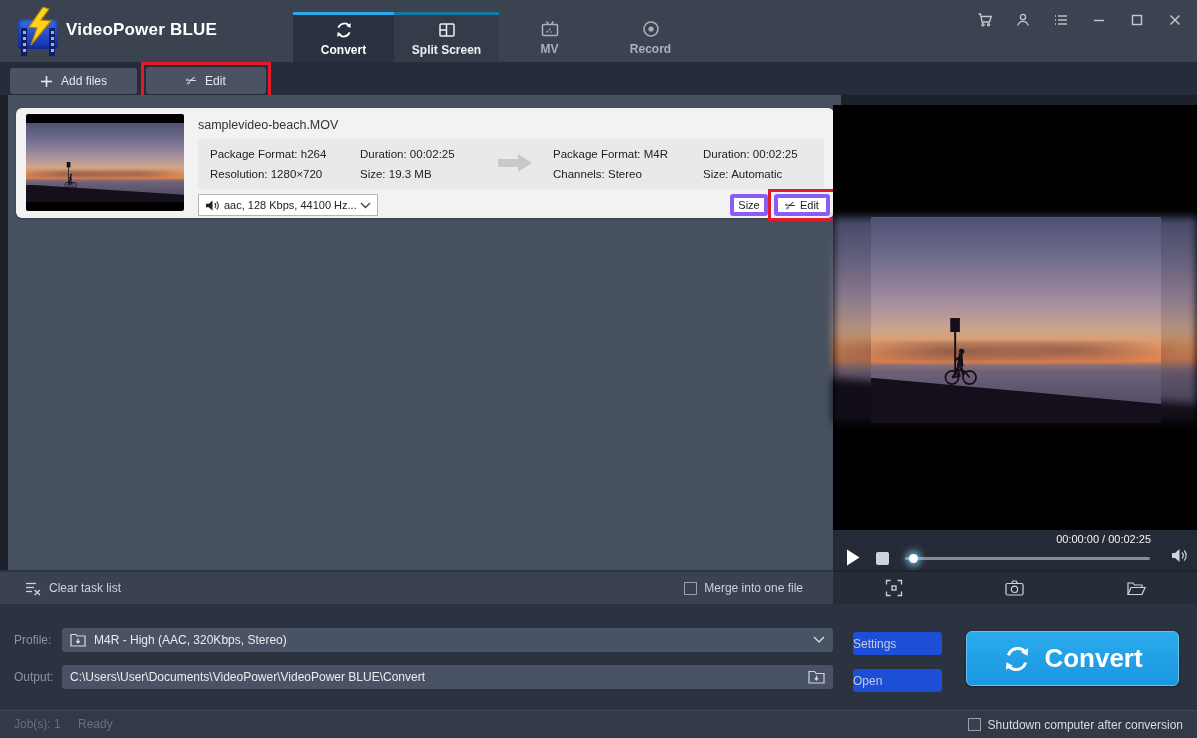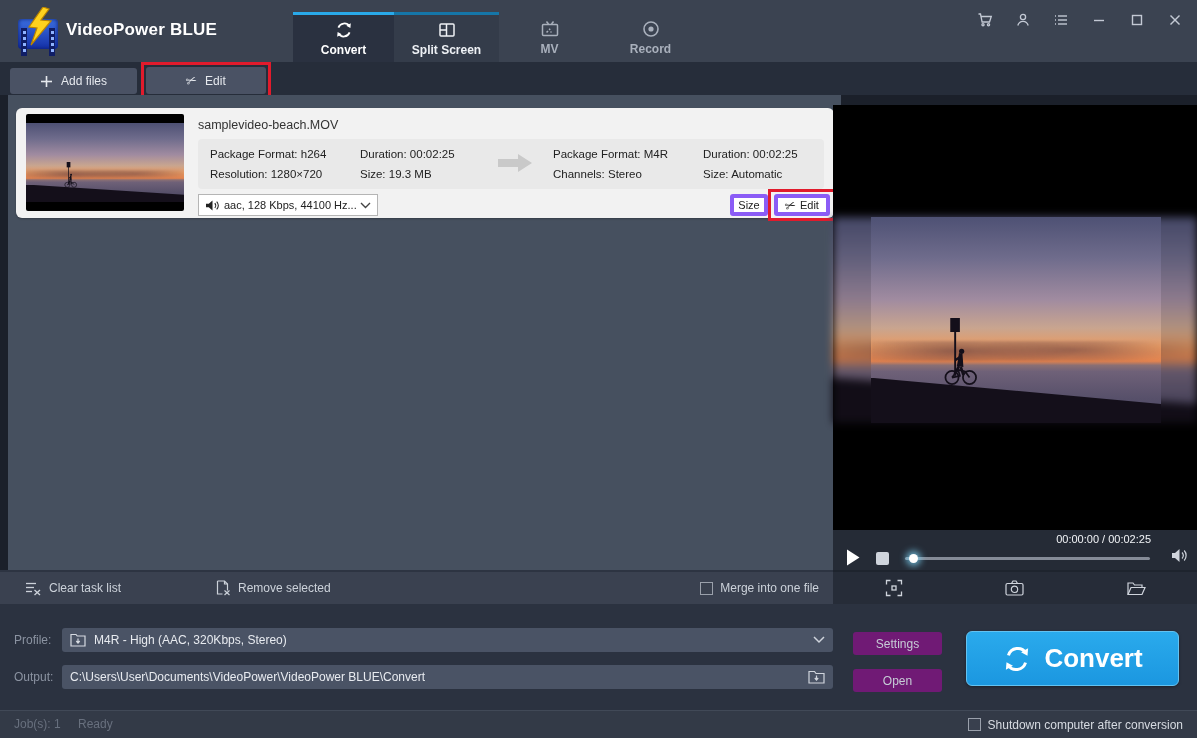--- a/index.html
+++ b/index.html
@@ -85,36 +85,36 @@
   #seek{left:72px;top:27px;width:245px;height:3px;background:#858b97;border-radius:2px;cursor:pointer;}
   #knob{position:absolute;left:4px;top:-3px;width:9px;height:9px;border-radius:50%;background:#ffffff;
         box-shadow:0 0 7px 3px rgba(130,220,255,.75);}
   #volbtn{right:8px;top:18px;cursor:pointer;}
 
   
   #taskbar{left:0;top:570px;width:833px;height:34px;background:#3a4150;border-top:2px solid #2d3442;box-sizing:border-box;}
   .tact{position:absolute;top:0;height:32px;display:flex;align-items:center;gap:7px;font-size:12px;color:#ccd2da;cursor:pointer;}
   #clearbtn{left:25px;}
   #removebtn{left:215px;}
-  #mergewrap{right:14px;margin-left:44px;}
+  #mergewrap{right:30px;margin-left:44px;}
   .cbx{width:13px;height:13px;border:1px solid #9aa0ab;background:#39404e;box-sizing:border-box;}
   #previconbar{left:833px;top:570px;width:364px;height:34px;background:#262c38;border-top:2px solid #1e242e;box-sizing:border-box;
                display:flex;align-items:center;justify-content:space-around;}
   .pibtn{width:40px;height:30px;display:flex;align-items:center;justify-content:center;cursor:pointer;}
 
   
   #outpanel{left:0;top:604px;width:1197px;height:106px;background:#2b3240;}
   .flabel{position:absolute;left:14px;font-size:12px;color:#8b93a1;}
   .ffield{position:absolute;left:62px;width:771px;height:24px;background:#4a5365;border-radius:3px;
           display:flex;align-items:center;gap:8px;padding:0 8px;box-sizing:border-box;font-size:12px;color:#e8ebf0;cursor:pointer;}
   .ffield .grow{flex:1;overflow:hidden;white-space:nowrap;}
   #profilerow{top:24px;}
   #outputrow{top:61px;}
-  .sbtn{position:absolute;left:853px;width:89px;height:23px;background:#701a75;border-radius:3px;
-        display:flex;align-items:center;justify-content:center;font-size:12px;color:#c6ccd6;cursor:pointer;}
+  .sbtn{position:absolute;left:853px;width:89px;height:23px;background:#1d4ed8;border-radius:3px;
+        display:flex;align-items:center;justify-content:flex-start;font-size:12px;color:#c6ccd6;cursor:pointer;}
   #convertbtn{left:966px;top:27px;width:211px;height:53px;background:linear-gradient(180deg,#2aaaec,#1b97e0);
               border:1px solid #63c2f1;border-radius:6px;display:flex;align-items:center;justify-content:center;gap:12px;
               color:#ffffff;font-size:26px;font-weight:bold;cursor:pointer;box-shadow:0 1px 3px rgba(0,0,0,.35);}
 
   
   #statusbar{left:0;top:710px;width:1197px;height:28px;background:#333a47;border-top:1px solid #414957;box-sizing:border-box;}
   #jobs{left:14px;top:6px;font-size:12px;color:#68707e;}
   #ready{left:78px;top:6px;font-size:12px;color:#68707e;}
   #shutwrap{right:14px;top:0;height:27px;display:flex;align-items:center;gap:7px;font-size:12px;color:#d7dbe2;}
 </style>
@@ -350,30 +350,20 @@
     <div id="clearbtn" class="tact">
       <svg width="17" height="15" viewBox="0 0 17 15" stroke="#ccd2da" stroke-width="1.3" fill="none">
         <line x1="1" y1="2.5" x2="11" y2="2.5"></line>
           <line x1="1" y1="6.5" x2="9" y2="6.5"></line>
           <line x1="1" y1="10.5" x2="7" y2="10.5"></line>
         <line x1="9.5" y1="9" x2="15" y2="14"></line>
           <line x1="15" y1="9" x2="9.5" y2="14"></line>
       </svg>
       <span>Clear task list</span>
     </div>
-    <div id="removebtn" class="tact">
-      <svg width="16" height="16" viewBox="0 0 16 16" stroke="#ccd2da" stroke-width="1.2" fill="none">
-        <path d="M2.5 1h7l3 3v6.5"></path>
-          <path d="M9.5 1v3h3"></path>
-          <path d="M2.5 1v13h5"></path>
-        <line x1="9.5" y1="10.5" x2="14.5" y2="15"></line>
-          <line x1="14.5" y1="10.5" x2="9.5" y2="15"></line>
-      </svg>
-      <span>Remove selected</span>
-    </div>
     <div id="mergewrap" class="tact">
       <div class="cbx"></div>
       <span>Merge into one file</span>
     </div>
   </div>
 
   <div id="previconbar" class="abs">
     <div class="pibtn">
       <svg width="18" height="18" viewBox="0 0 18 18" fill="none" stroke="#cfd4dc" stroke-width="1.3">
         <path d="M1.5 5.5v-4h4"></path>

